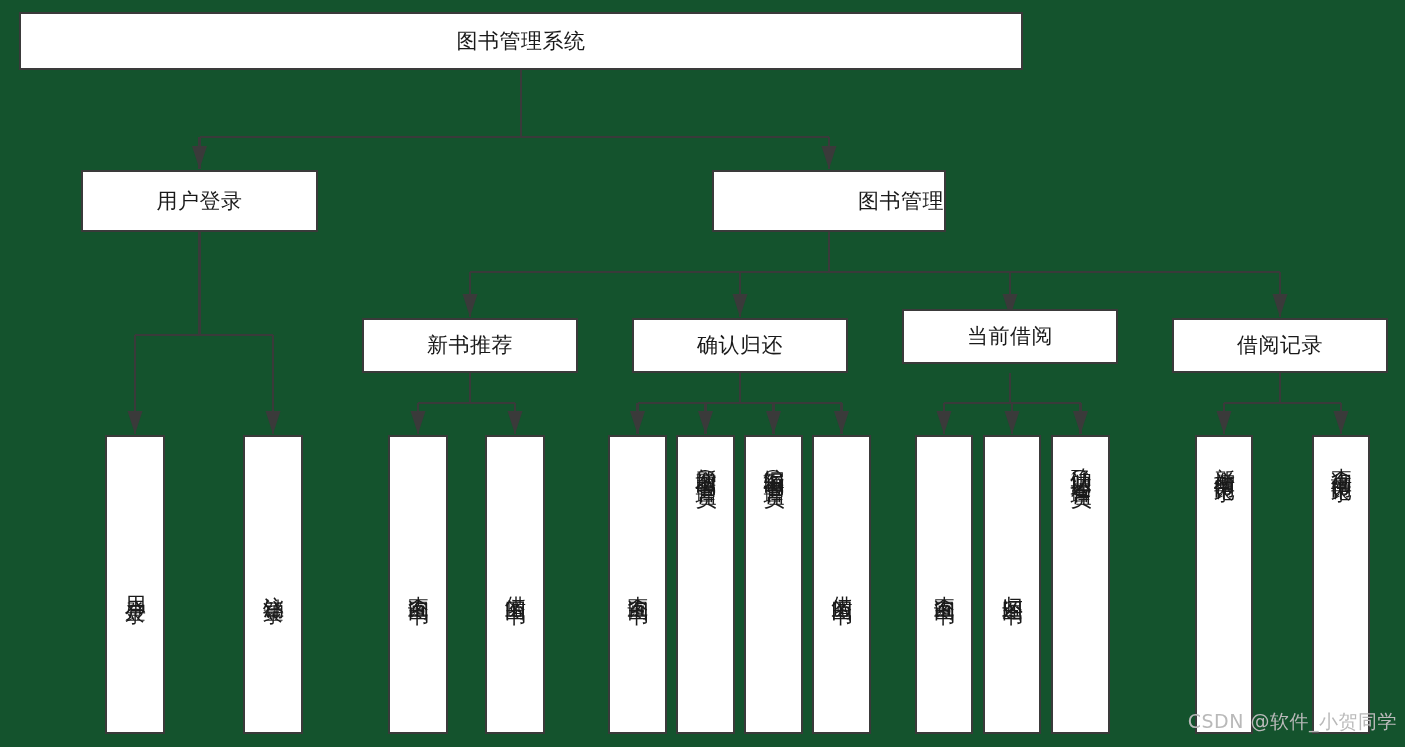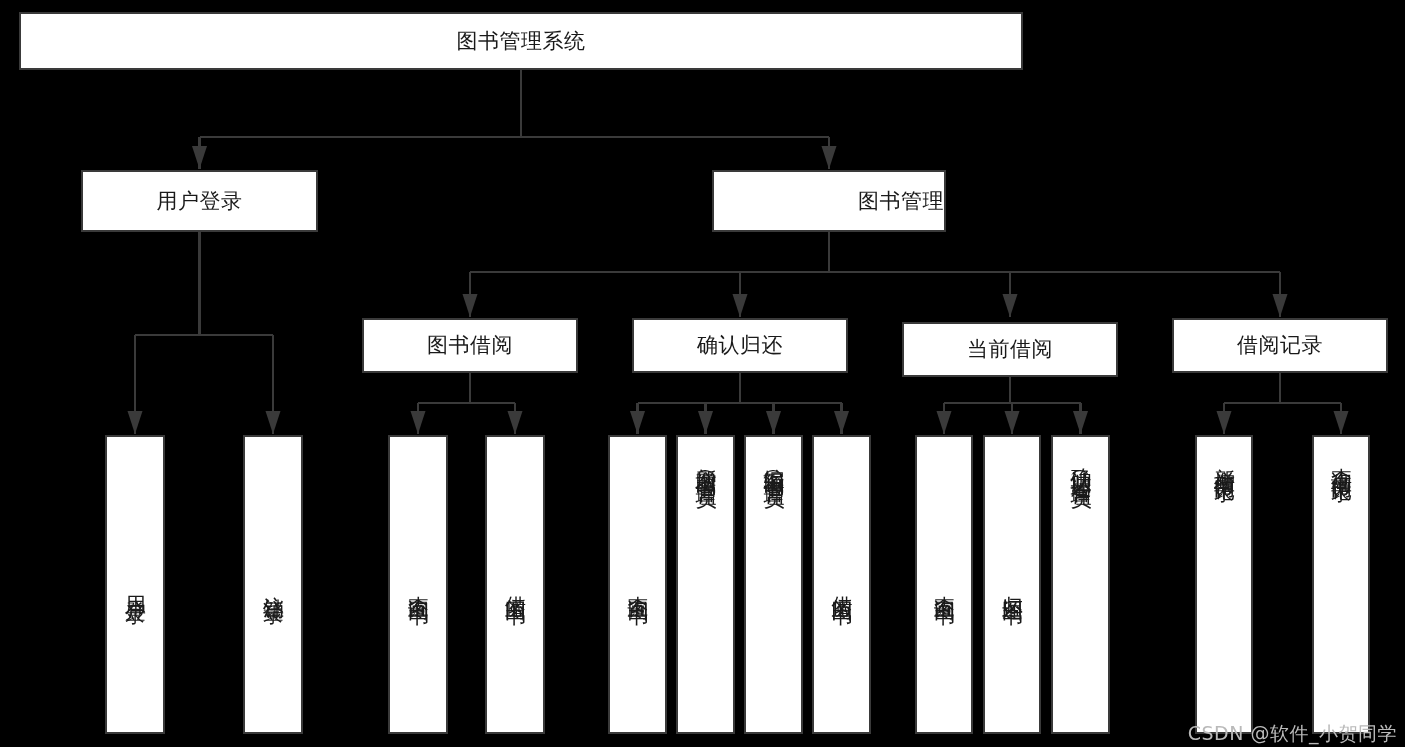--- a/index.html
+++ b/index.html
@@ -7,21 +7,21 @@
     padding: 0;
     background: #ffffff;
   }
   body {
     font-family: "DejaVu Sans", "Liberation Sans", sans-serif;
   }
   #stage {
     position: relative;
     width: 1405px;
     height: 747px;
-    background: #000000;
+    background: #14532d;
     overflow: hidden;
   }
   #wires {
     position: absolute;
     left: 0;
     top: 0;
     width: 1405px;
     height: 747px;
     pointer-events: none;
   }
@@ -56,21 +56,21 @@
     letter-spacing: 3px;
     line-height: 1;
   }
   .node.vert.mid {
     align-items: center;
     padding-top: 0;
   }
   #watermark {
     position: absolute;
     right: 8px;
-    bottom: 0;
+    bottom: 12px;
     font-size: 19px;
     color: #b9b9b9;
     letter-spacing: 0.5px;
     white-space: nowrap;
     font-family: "DejaVu Sans", "Liberation Sans", sans-serif;
   }
 </style>
 </head>
 <body>
 
@@ -133,26 +133,26 @@
       <div class="node horiz" style="left: 19px; top: 12px; width: 1004px; height: 58px; border-color: rgb(58, 58, 58); background: rgb(255, 255, 255);">
         <span class="label">图书管理系统</span>
       </div>
       <div class="node horiz" style="left: 81px; top: 170px; width: 237px; height: 62px; border-color: rgb(58, 58, 58); background: rgb(255, 255, 255);">
         <span class="label">用户登录</span>
       </div>
       <div class="node horiz" style="left: 712px; top: 170px; width: 234px; height: 62px; border-color: rgb(58, 58, 58); background: rgb(255, 255, 255); justify-content: flex-end;">
         <span class="label">图书管理</span>
       </div>
       <div class="node horiz" style="left: 362px; top: 318px; width: 216px; height: 55px; border-color: rgb(58, 58, 58); background: rgb(255, 255, 255);">
-        <span class="label">图书借阅</span>
+        <span class="label">新书推荐</span>
       </div>
       <div class="node horiz" style="left: 632px; top: 318px; width: 216px; height: 55px; border-color: rgb(58, 58, 58); background: rgb(255, 255, 255);">
         <span class="label">确认归还</span>
       </div>
-      <div class="node horiz" style="left: 902px; top: 322px; width: 216px; height: 55px; border-color: rgb(58, 58, 58); background: rgb(255, 255, 255);">
+      <div class="node horiz" style="left: 902px; top: 309px; width: 216px; height: 55px; border-color: rgb(58, 58, 58); background: rgb(255, 255, 255);">
         <span class="label">当前借阅</span>
       </div>
       <div class="node horiz" style="left: 1172px; top: 318px; width: 216px; height: 55px; border-color: rgb(58, 58, 58); background: rgb(255, 255, 255);">
         <span class="label">借阅记录</span>
       </div>
       <div class="node vert mid" style="left: 105px; top: 435px; width: 60px; height: 299px; border-color: rgb(58, 58, 58); background: rgb(255, 255, 255);">
         <span class="label">用户登录</span>
       </div>
       <div class="node vert mid" style="left: 243px; top: 435px; width: 60px; height: 299px; border-color: rgb(58, 58, 58); background: rgb(255, 255, 255);">
         <span class="label">注销登录</span>

